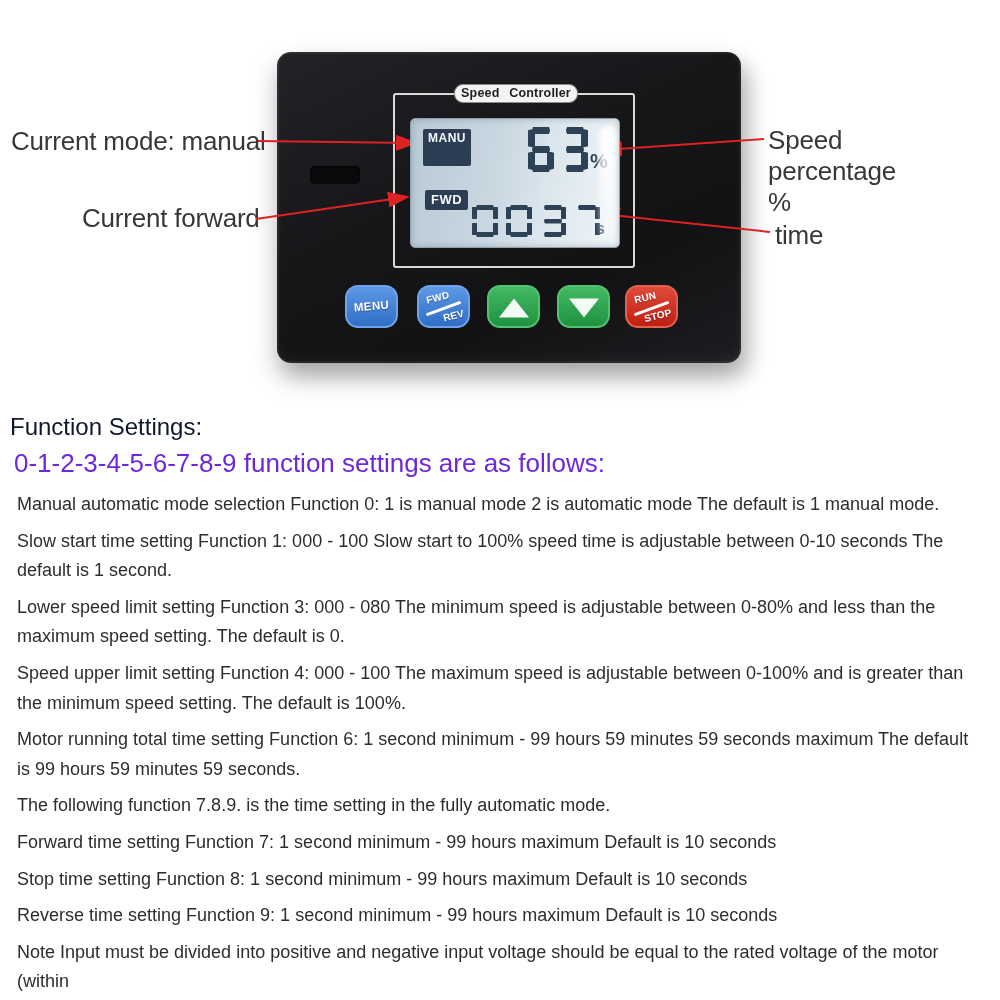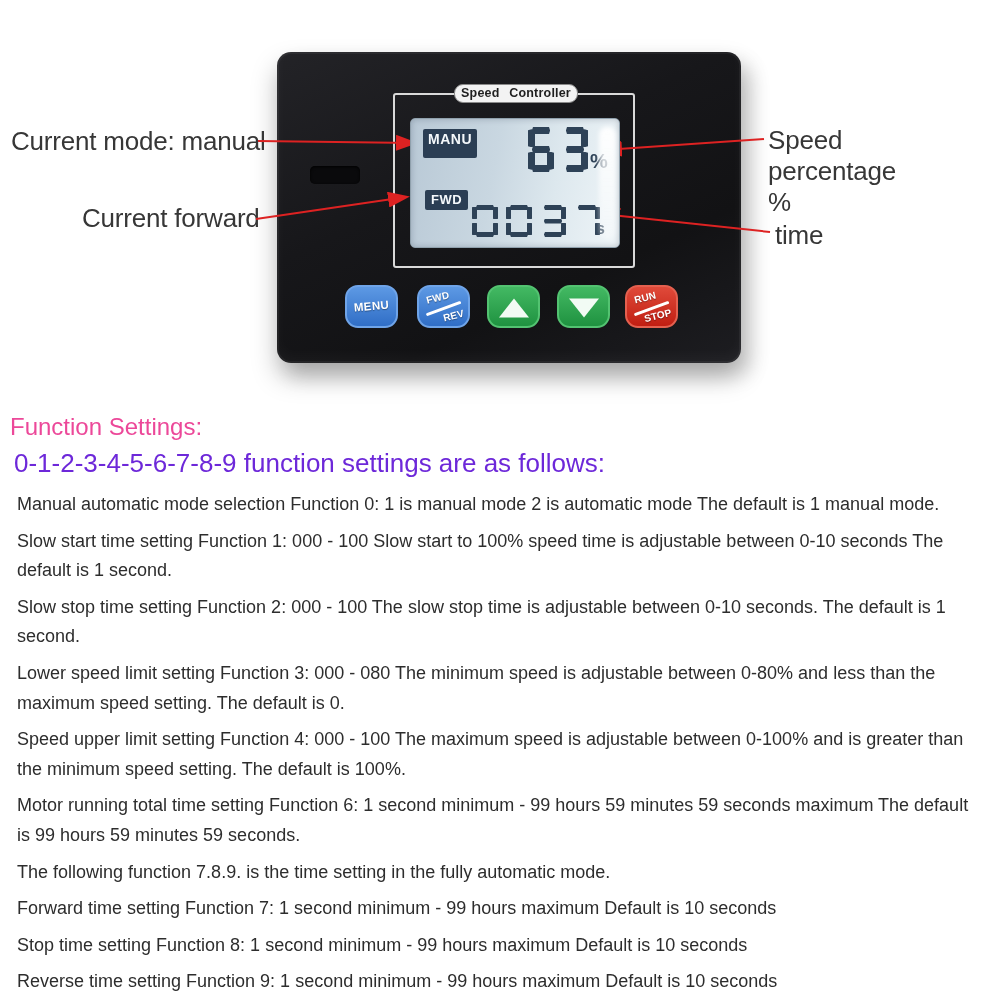--- a/index.html
+++ b/index.html
@@ -31,21 +31,21 @@
   .lcd { position: absolute; left: 133px; top: 66px; width: 210px; height: 130px;
     background: linear-gradient(100deg, #b9c9d6 0%, #c9d7e1 40%, #dde8ee 68%, #eff5f8 100%);
     border: 1px solid #8fa0ac; border-radius: 5px;
     box-shadow: inset 0 0 6px rgba(30,45,65,.25); z-index: 2; }
   .glare { position: absolute; right: 3px; top: 8px; width: 17px; height: 112px;
     background: linear-gradient(180deg, rgba(255,255,255,.95), rgba(255,255,255,.35));
     filter: blur(2px); border-radius: 8px; pointer-events: none; }
 
   .badge { position: absolute; background: #2b3e54; color: #f4f8fb; font-weight: bold;
     border-radius: 2px; letter-spacing: .5px; }
-  .badge-manu { left: 12px; top: 10px; font-size: 14px; padding: 2px 5px 11px; }
+  .badge-manu { left: 12px; top: 10px; font-size: 12px; padding: 2px 5px 21px; }
   .badge-fwd  { left: 14px; top: 71px; font-size: 13px; padding: 2px 6px 3px; }
 
   
   .digits { position: absolute; display: flex; }
   .speed-digits { left: 113px; top: 8px;  height: 45px; --t: 7px; --dw: 26px; }
   .time-digits  { left: 57px;  top: 86px; height: 32px; --t: 5px; --dw: 26px; }
   .seg-digit { position: relative; display: inline-block; width: var(--dw); height: 100%;
     margin: 0 4px; }
   .seg { position: absolute; display: block; background: #2e4257; }
   .seg-a, .seg-g, .seg-d { left: 15%; right: 15%; height: var(--t);
@@ -92,21 +92,21 @@
   
   .ann { position: absolute; color: #373737; font-size: 26px; letter-spacing: -0.2px; }
   .ann-mode  { left: 11px;  top: 126px; }
   .ann-fwd   { left: 82px;  top: 203px; }
   .ann-speed { left: 768px; top: 125px; }
   .ann-time  { left: 775px; top: 220px; }
   .arrows { position: absolute; left: 0; top: 0; pointer-events: none; }
 
   
   .text-section { position: absolute; left: 10px; top: 412px; width: 968px; color: #2d2d2d; }
-  .text-section h1 { font-size: 24px; font-weight: 400; color: #ec4899; line-height: 30px;
+  .text-section h1 { font-size: 24px; font-weight: 400; color: #0f172a; line-height: 30px;
     margin: 0 0 6px; }
   .text-section h2 { font-size: 26px; font-weight: 400; color: #6d28d9; line-height: 30px;
     margin: 0 4px 12px; }
   .text-section p { font-size: 18px; line-height: 29.6px; margin: 7px; }
 </style>
 </head>
 <body>
 
 <div class="page">
 
@@ -209,21 +209,20 @@
       <line x1="764" y1="139" x2="604" y2="150" stroke="#dd2222" stroke-width="2" marker-end="url(#ah)"></line>
       <line x1="770" y1="232" x2="602" y2="214" stroke="#dd2222" stroke-width="2" marker-end="url(#ah)"></line>
     </svg>
   </section>
 
   <section class="text-section">
     <h1>Function Settings:</h1>
     <h2>0-1-2-3-4-5-6-7-8-9 function settings are as follows:</h2>
     <p>Manual automatic mode selection Function 0: 1 is manual mode 2 is automatic mode The default is 1 manual mode.</p>
     <p>Slow start time setting Function 1: 000 - 100 Slow start to 100% speed time is adjustable between 0-10 seconds The default is 1 second.</p>
-    <p>Slow stop time setting Function 2: 000 - 100 The slow stop time is adjustable between 0-10 seconds. The default is 1 second.</p>
     <p>Lower speed limit setting Function 3: 000 - 080 The minimum speed is adjustable between 0-80% and less than the maximum speed setting. The default is 0.</p>
     <p>Speed upper limit setting Function 4: 000 - 100 The maximum speed is adjustable between 0-100% and is greater than the minimum speed setting. The default is 100%.</p>
     <p>Motor running total time setting Function 6: 1 second minimum - 99 hours 59 minutes 59 seconds maximum The default is 99 hours 59 minutes 59 seconds.</p>
     <p>The following function 7.8.9. is the time setting in the fully automatic mode.</p>
     <p>Forward time setting Function 7: 1 second minimum - 99 hours maximum Default is 10 seconds</p>
     <p>Stop time setting Function 8: 1 second minimum - 99 hours maximum Default is 10 seconds</p>
     <p>Reverse time setting Function 9: 1 second minimum - 99 hours maximum Default is 10 seconds</p>
     <p>Note Input must be divided into positive and negative input voltage should be equal to the rated voltage of the motor (within</p>
   </section>
 

